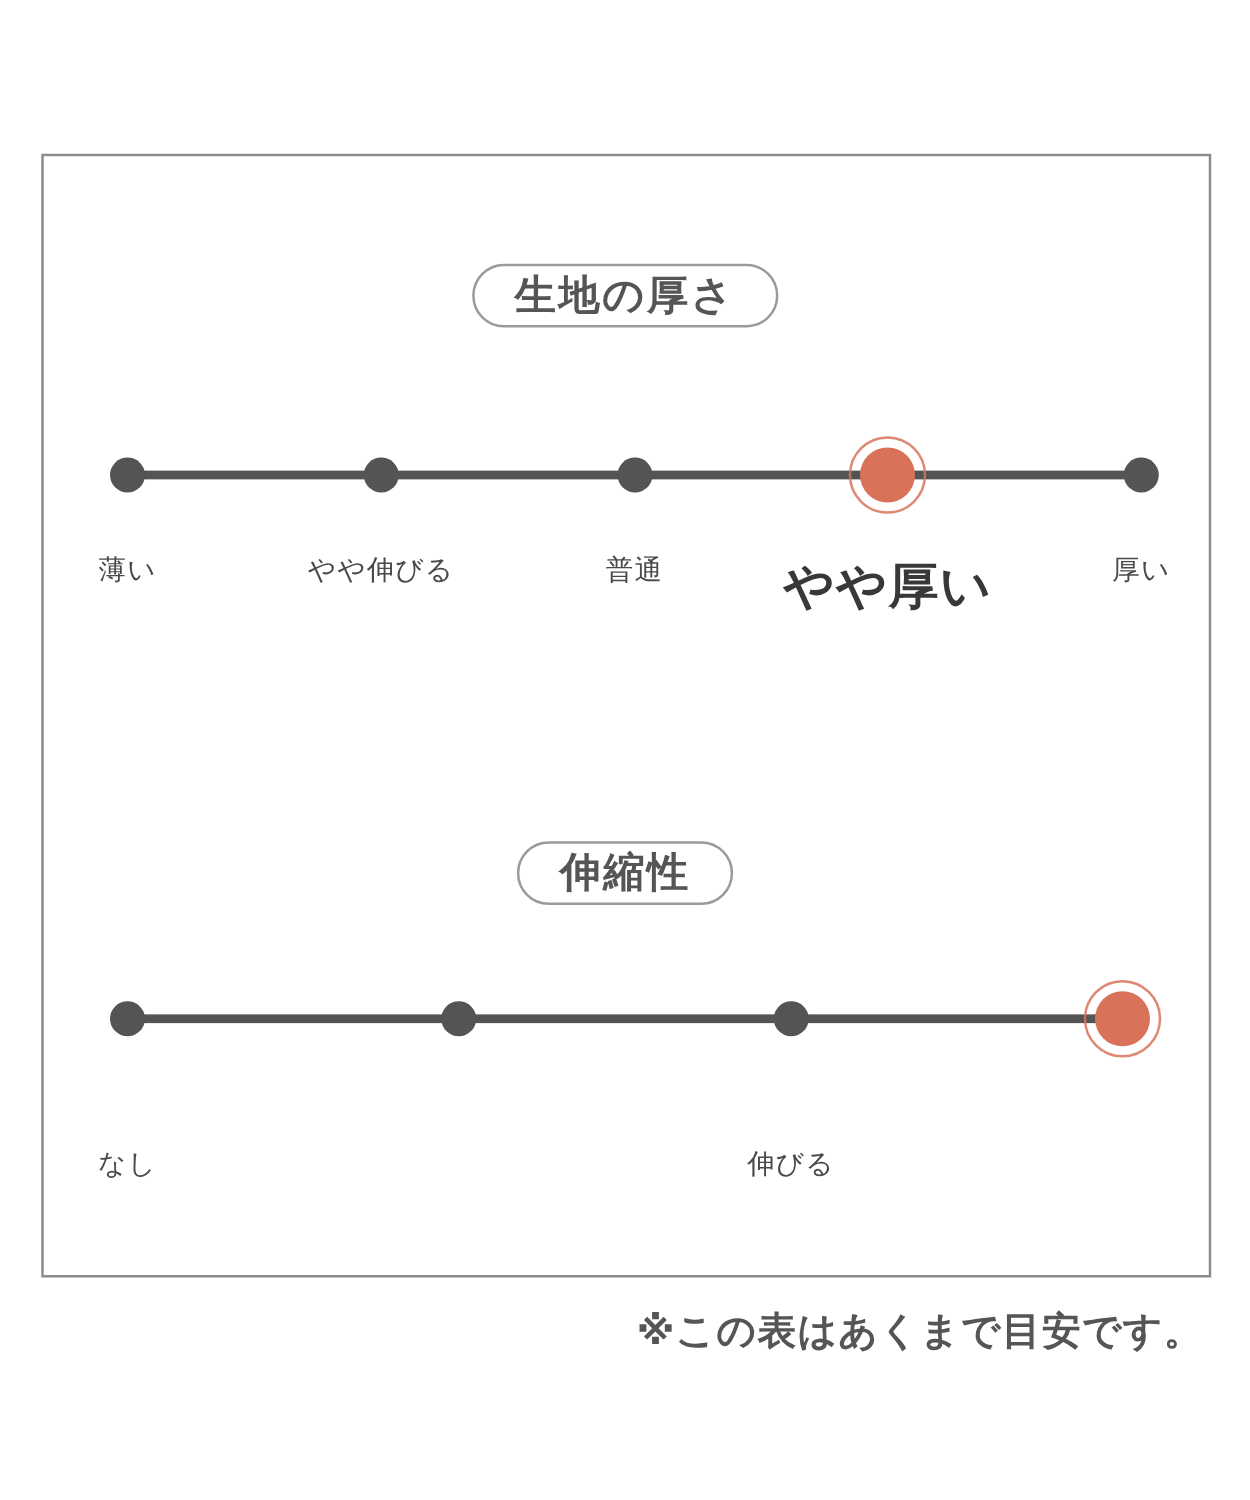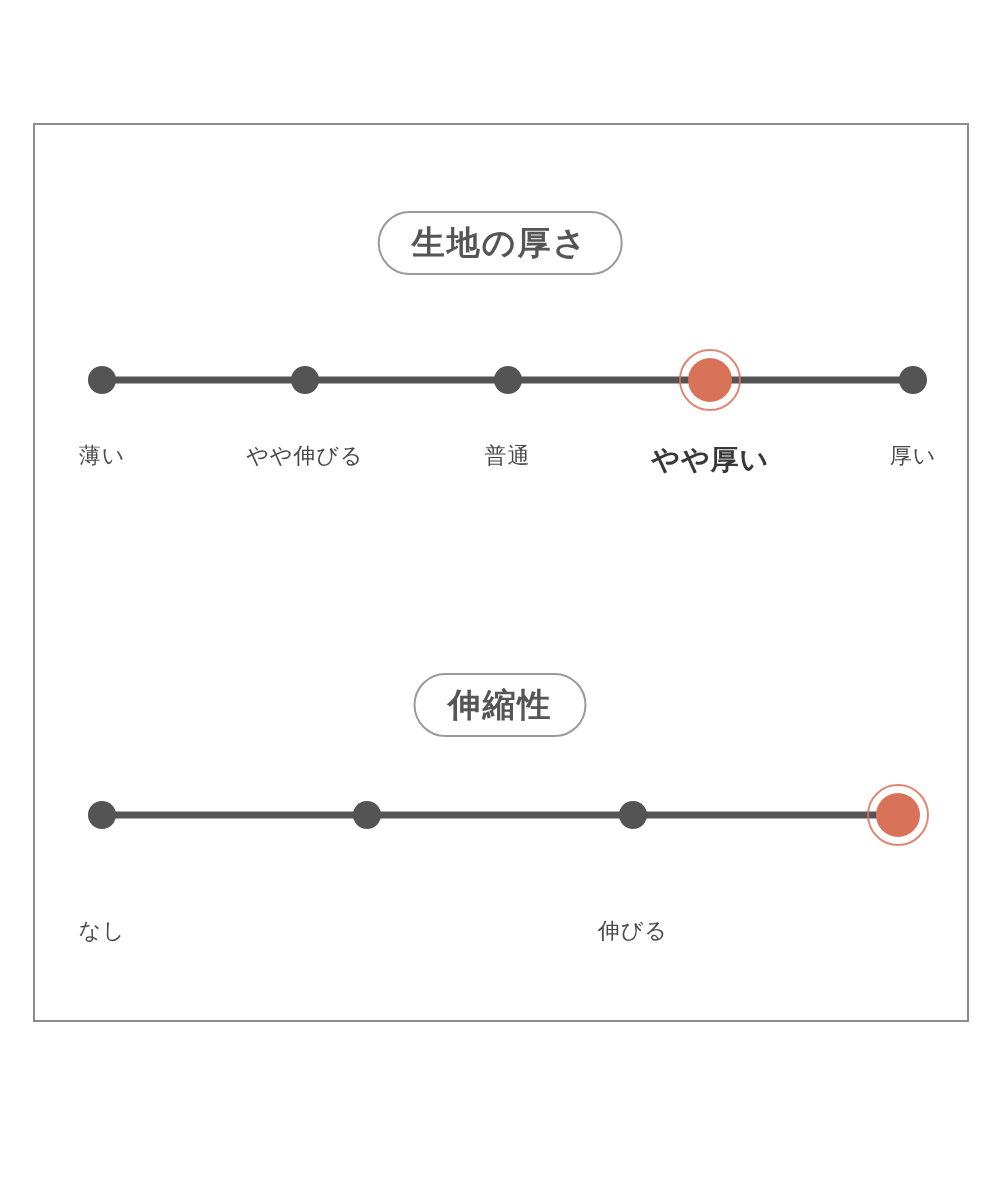--- a/index.html
+++ b/index.html
@@ -22,21 +22,21 @@
     width: 932px;
     height: 895px;
     border: 2px solid var(--frame-border);
     background: transparent;
   }
   .section { position: absolute; left: 0; top: 0; width: 1000px; }
   .pill-wrap {
     position: absolute;
     left: 50%;
     transform: translateX(-50%);
-    height: 64px;
+    height: 51px;
     border: 2px solid var(--pill-border);
     border-radius: 32px;
     display: flex;
     align-items: center;
     padding: 12px 32px;
     background: #ffffff;
     box-sizing: border-box;
   }
   .pill-title {
     font-size: 33px;
@@ -89,21 +89,21 @@
     top: 0;
     transform: translateX(-50%);
     font-size: 22px;
     font-weight: 400;
     color: var(--label);
     letter-spacing: 1px;
     white-space: nowrap;
   }
   .scale-label.active {
     font-weight: 900;
-    font-size: 28px;
+    font-size: 40px;
     color: var(--label-active);
   }
   
   .section-0 .pill-wrap { top: 211px; }
   .section-0 .track  { left: 102px; top: 358px; width: 811px; }
   .section-0 .labels { left: 102px; top: 441px; width: 811px; }
   .section-1 .pill-wrap { top: 673px; }
   .section-1 .track  { left: 102px; top: 793px; width: 796px; }
   .section-1 .labels { left: 102px; top: 916px; width: 796px; }
   #footnote {
@@ -157,13 +157,14 @@
           <div class="dot active" style="left: 100%;">
             <div class="ring"></div>
           </div>
         </div>
         <div class="labels">
           <div class="scale-label" style="left: 0%;">なし</div>
           <div class="scale-label" style="left: 66.6667%;">伸びる</div>
         </div>
       </div>
     </div>
+  <div id="footnote">※この表はあくまで目安です。</div>
 </div>
 
 </body></html>

